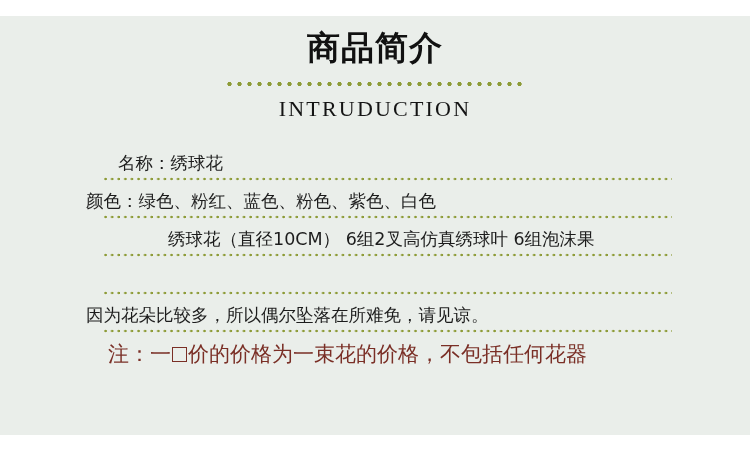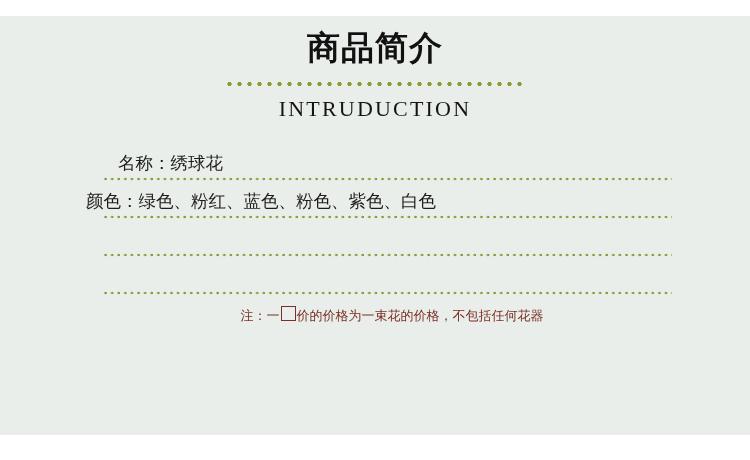--- a/index.html
+++ b/index.html
@@ -89,27 +89,26 @@
     left: 104px;
     bottom: 3px;
     width: 568px;
     height: 6px;
     background-image: radial-gradient(circle at 1.7px 3px, #8d9b37 1.15px, rgba(141,155,55,0) 1.6px);
     background-size: 6.6px 6px;
     background-repeat: repeat-x;
   }
   .note {
     font-family: "DejaVu Sans", "Liberation Sans", sans-serif;
-    font-size: 13px;
+    font-size: 21px;
     color: #7a2f26;
     line-height: 34px;
     white-space: nowrap;
-    padding-left: 84px;
+    padding-left: 108px;
     display: block;
-    text-align: center;
   }
   .tofu {
     display: inline-block;
     width: 15px;
     height: 15px;
     border: 1.6px solid #7a2f26;
     box-sizing: border-box;
     vertical-align: -1px;
     margin: 0 1px;
   }
@@ -131,26 +130,31 @@
       <span class="row-text first">名称：绣球花</span>
       <div class="rule"></div>
     </div>
 
     <div class="row">
       <span class="row-text">颜色：绿色、粉红、蓝色、粉色、紫色、白色</span>
       <div class="rule"></div>
     </div>
 
 
+    <div class="row">
+      <span class="row-text indent">绣球花（直径10CM） 6组2叉高仿真绣球叶 6组泡沫果</span>
+      <div class="rule"></div>
+    </div>
 
     <div class="row">
       <div class="rule"></div>
     </div>
 
     <div class="row">
+      <span class="row-text">因为花朵比较多，所以偶尔坠落在所难免，请见谅。</span>
       <div class="rule"></div>
     </div>
 
     <div class="row" style="height:42px">
       <span class="note"><span>注：一</span><span class="tofu"></span><span>价的价格为一束花的价格，不包括任何花器</span></span>
     </div>
 
   </div>
 </div>
 

